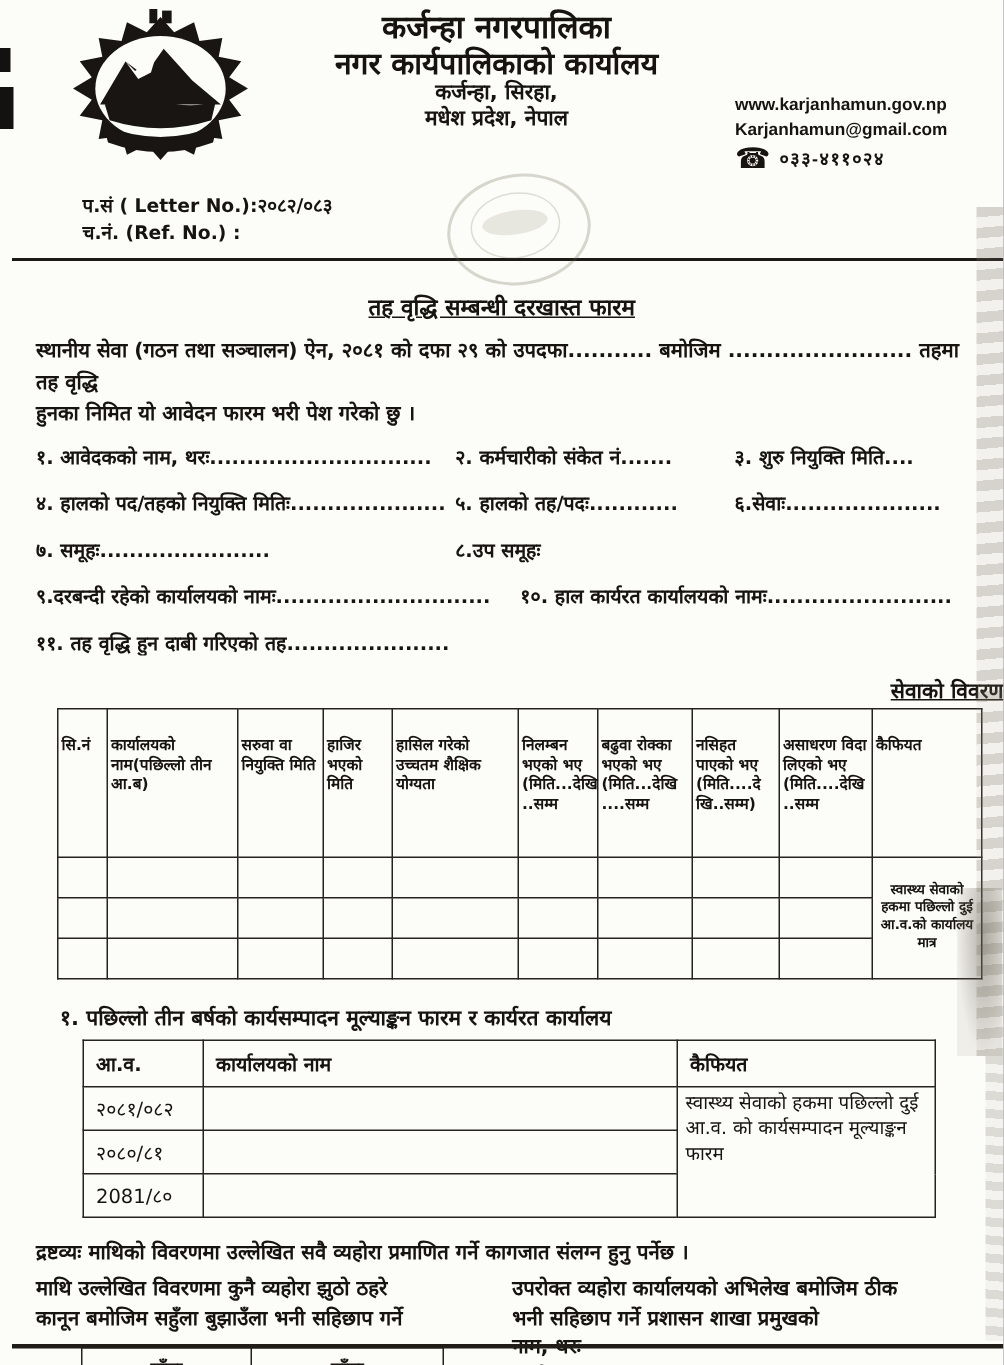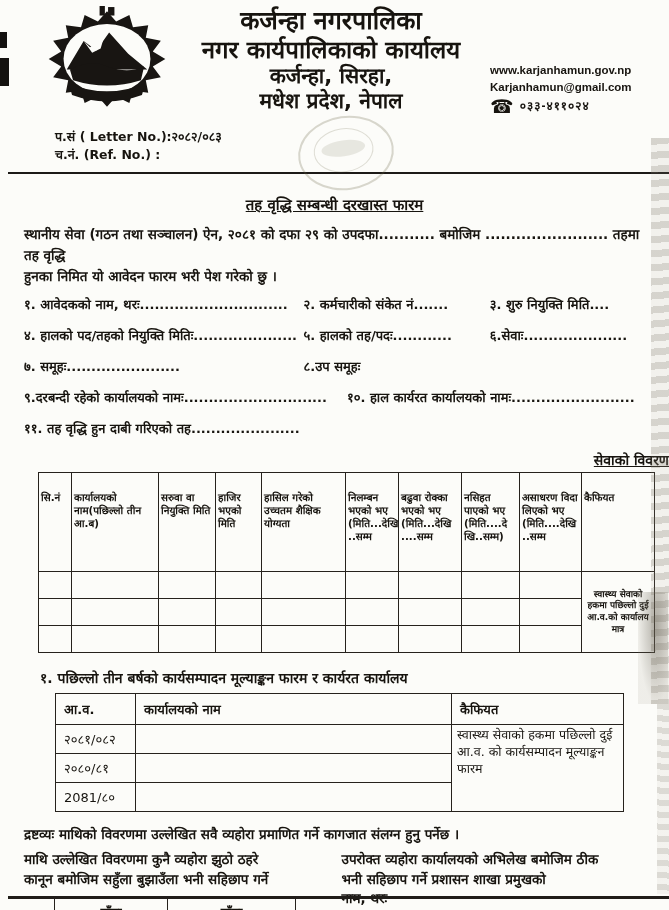--- a/index.html
+++ b/index.html
@@ -17,23 +17,23 @@
   .stamp{position:absolute;left:298px;top:116px;width:92px;height:70px;z-index:1;opacity:.45;
       border:2px solid rgba(104,99,66,.55);border-radius:50%;transform:rotate(-8deg);}
   .stamp::before{content:"";position:absolute;left:14px;top:10px;width:58px;height:42px;
       border:1.5px solid rgba(104,99,66,.45);border-radius:50%;}
   .stamp::after{content:"";position:absolute;left:22px;top:22px;width:44px;height:16px;
       background:rgba(104,99,66,.30);border-radius:50%;}
   
   .hdr{display:flex;padding-top:6px;}
   .logo{margin-left:42px;width:130px;flex:none;}
   .hdr-center{width:306px;text-align:center;font-weight:bold;margin-left:6px;line-height:1.18;}
-  .org{font-size:25px;}
-  .office{font-size:24px;}
-  .addr{font-size:21px;}
+  .org{font-size:21px;}
+  .office{font-size:20px;}
+  .addr{font-size:14px;}
   .hdr-right{margin-left:6px;margin-top:56px;font-weight:bold;font-size:11.5px;line-height:1.5;
       font-family:"Liberation Sans","DejaVu Sans",sans-serif;}
   .phone-row{display:flex;align-items:center;gap:6px;}
   .phone-glyph{font-size:19px;line-height:1;}
   .phone-num{font-size:12px;letter-spacing:1px;}
   
   .ref{margin:12px 0 0 55px;font-weight:bold;font-size:12.5px;line-height:1.45;}
   .rule{border:none;border-top:2.5px solid #1c1a17;margin:8px 0 0 8px;}
   .form-title{text-align:center;margin-top:20px;position:relative;z-index:2;}
   .form-title span{font-weight:bold;font-size:15px;text-decoration:underline;}

